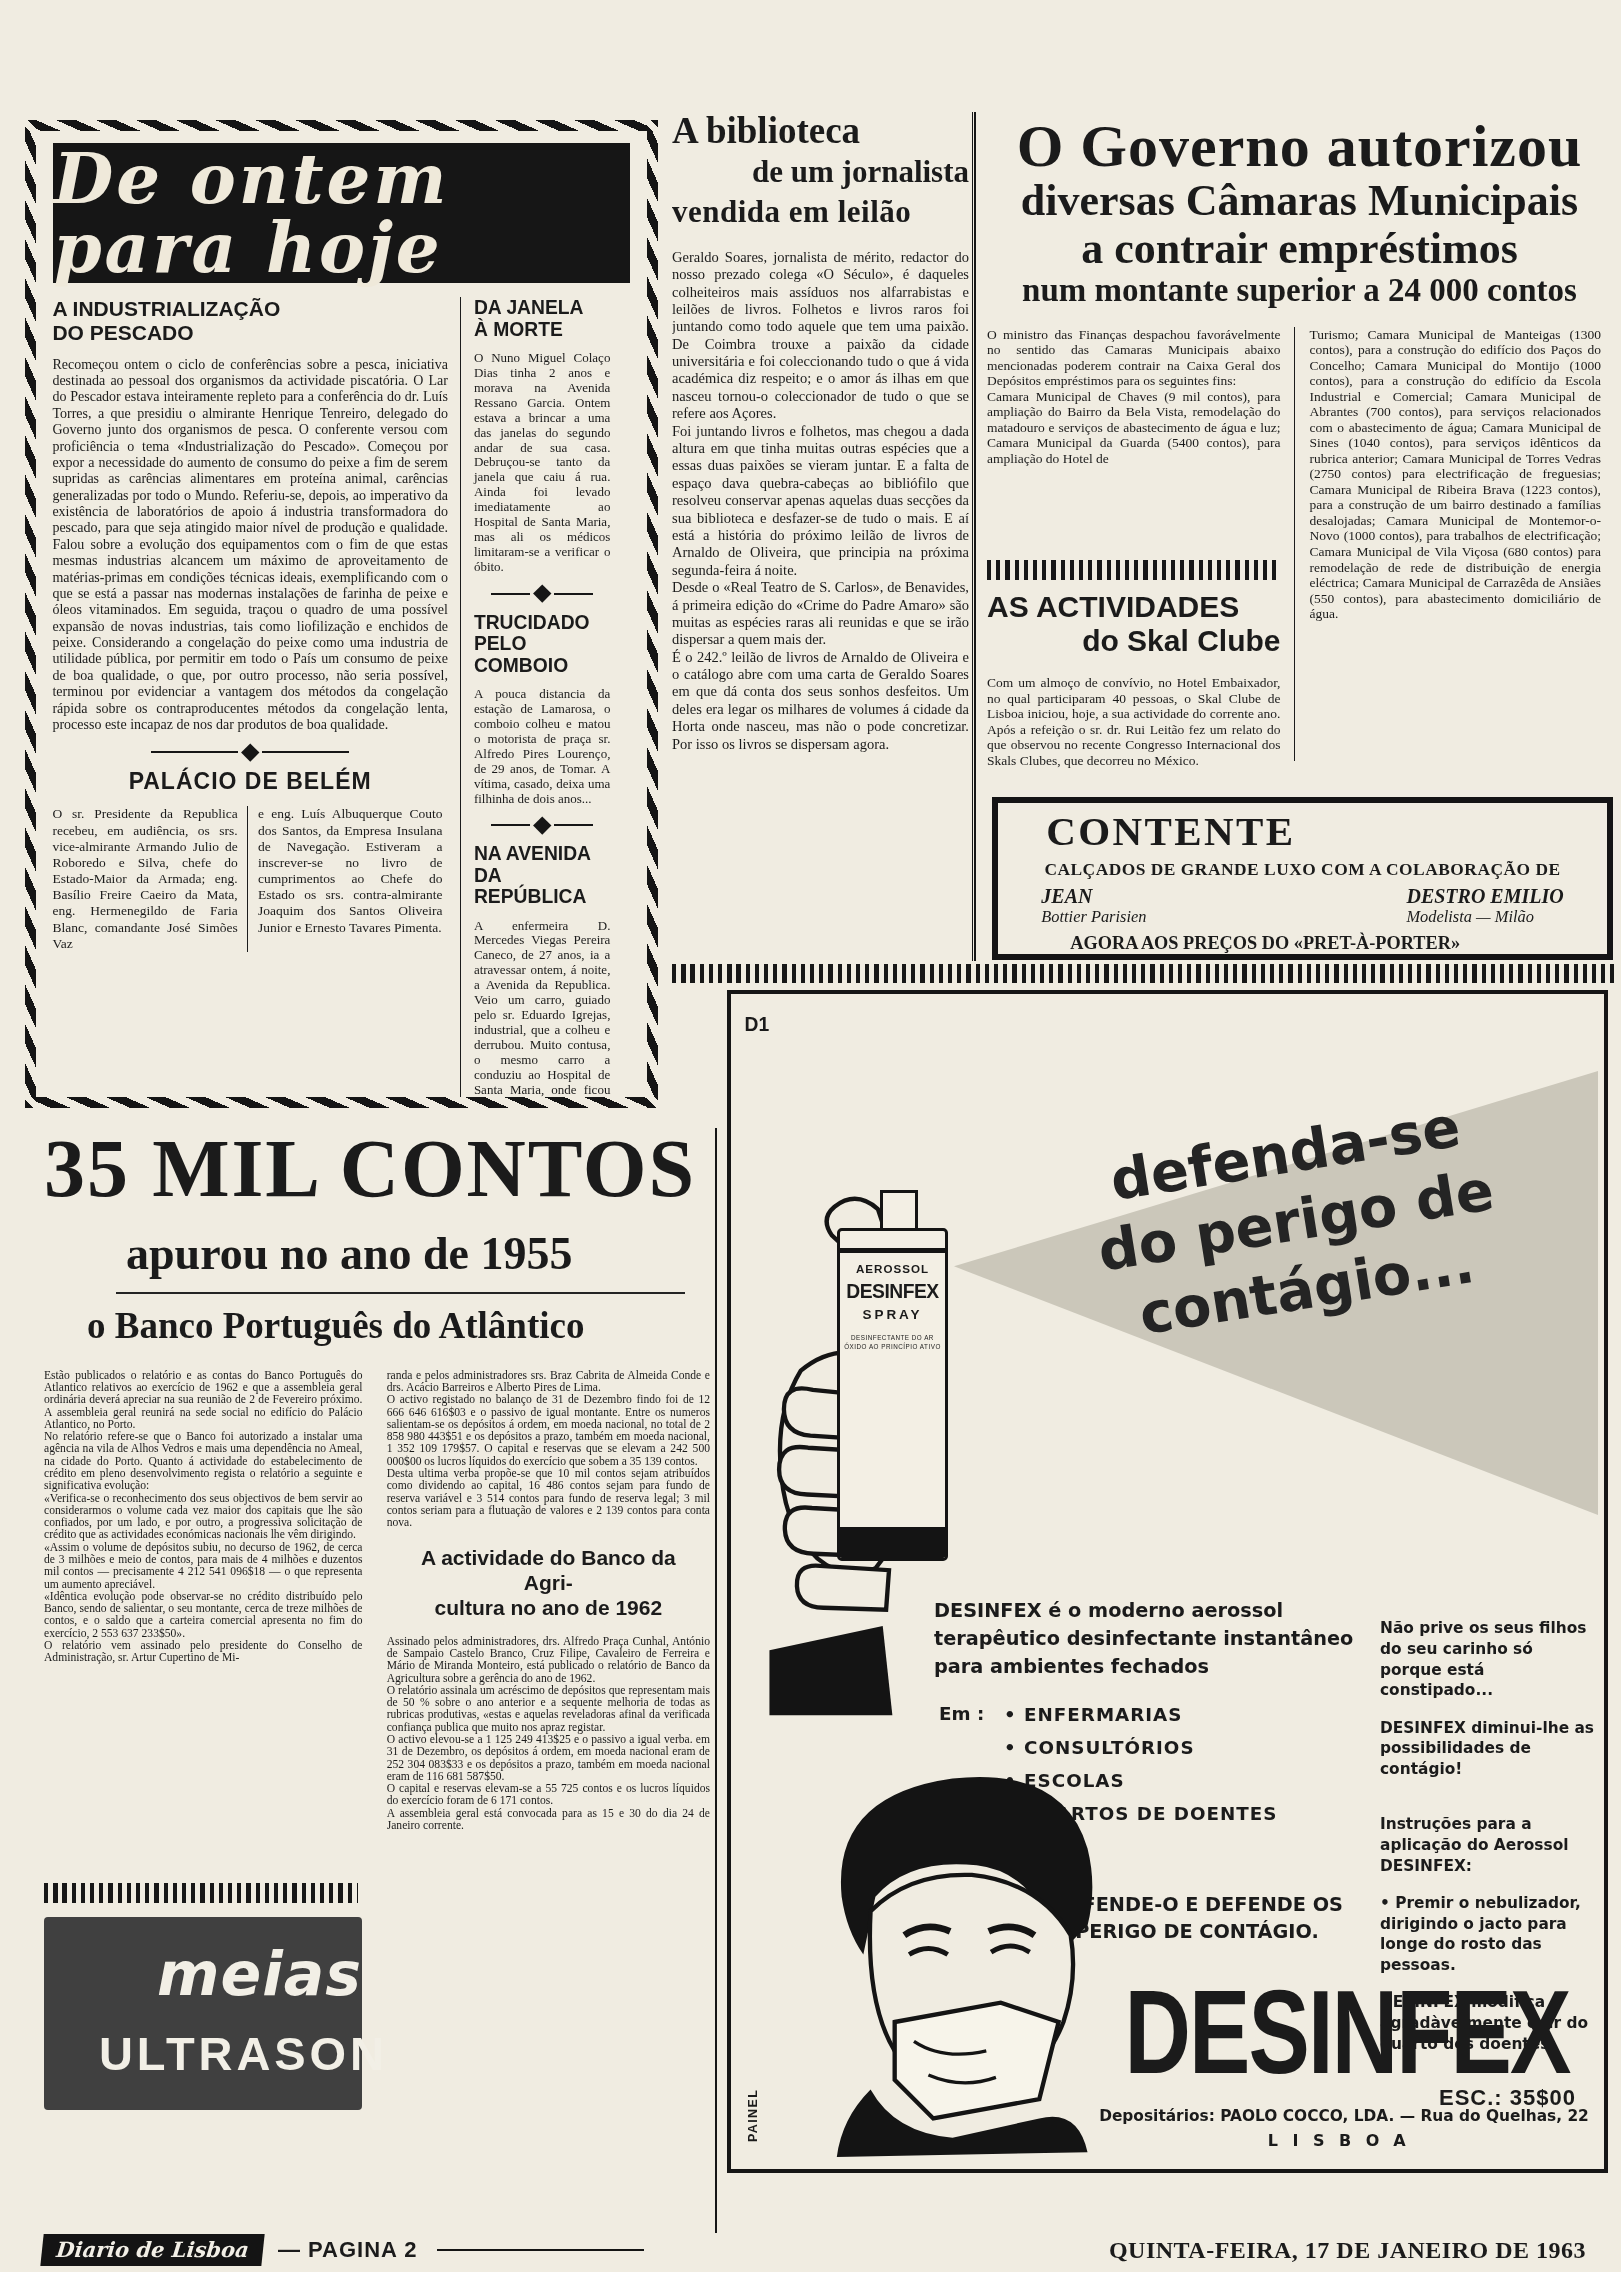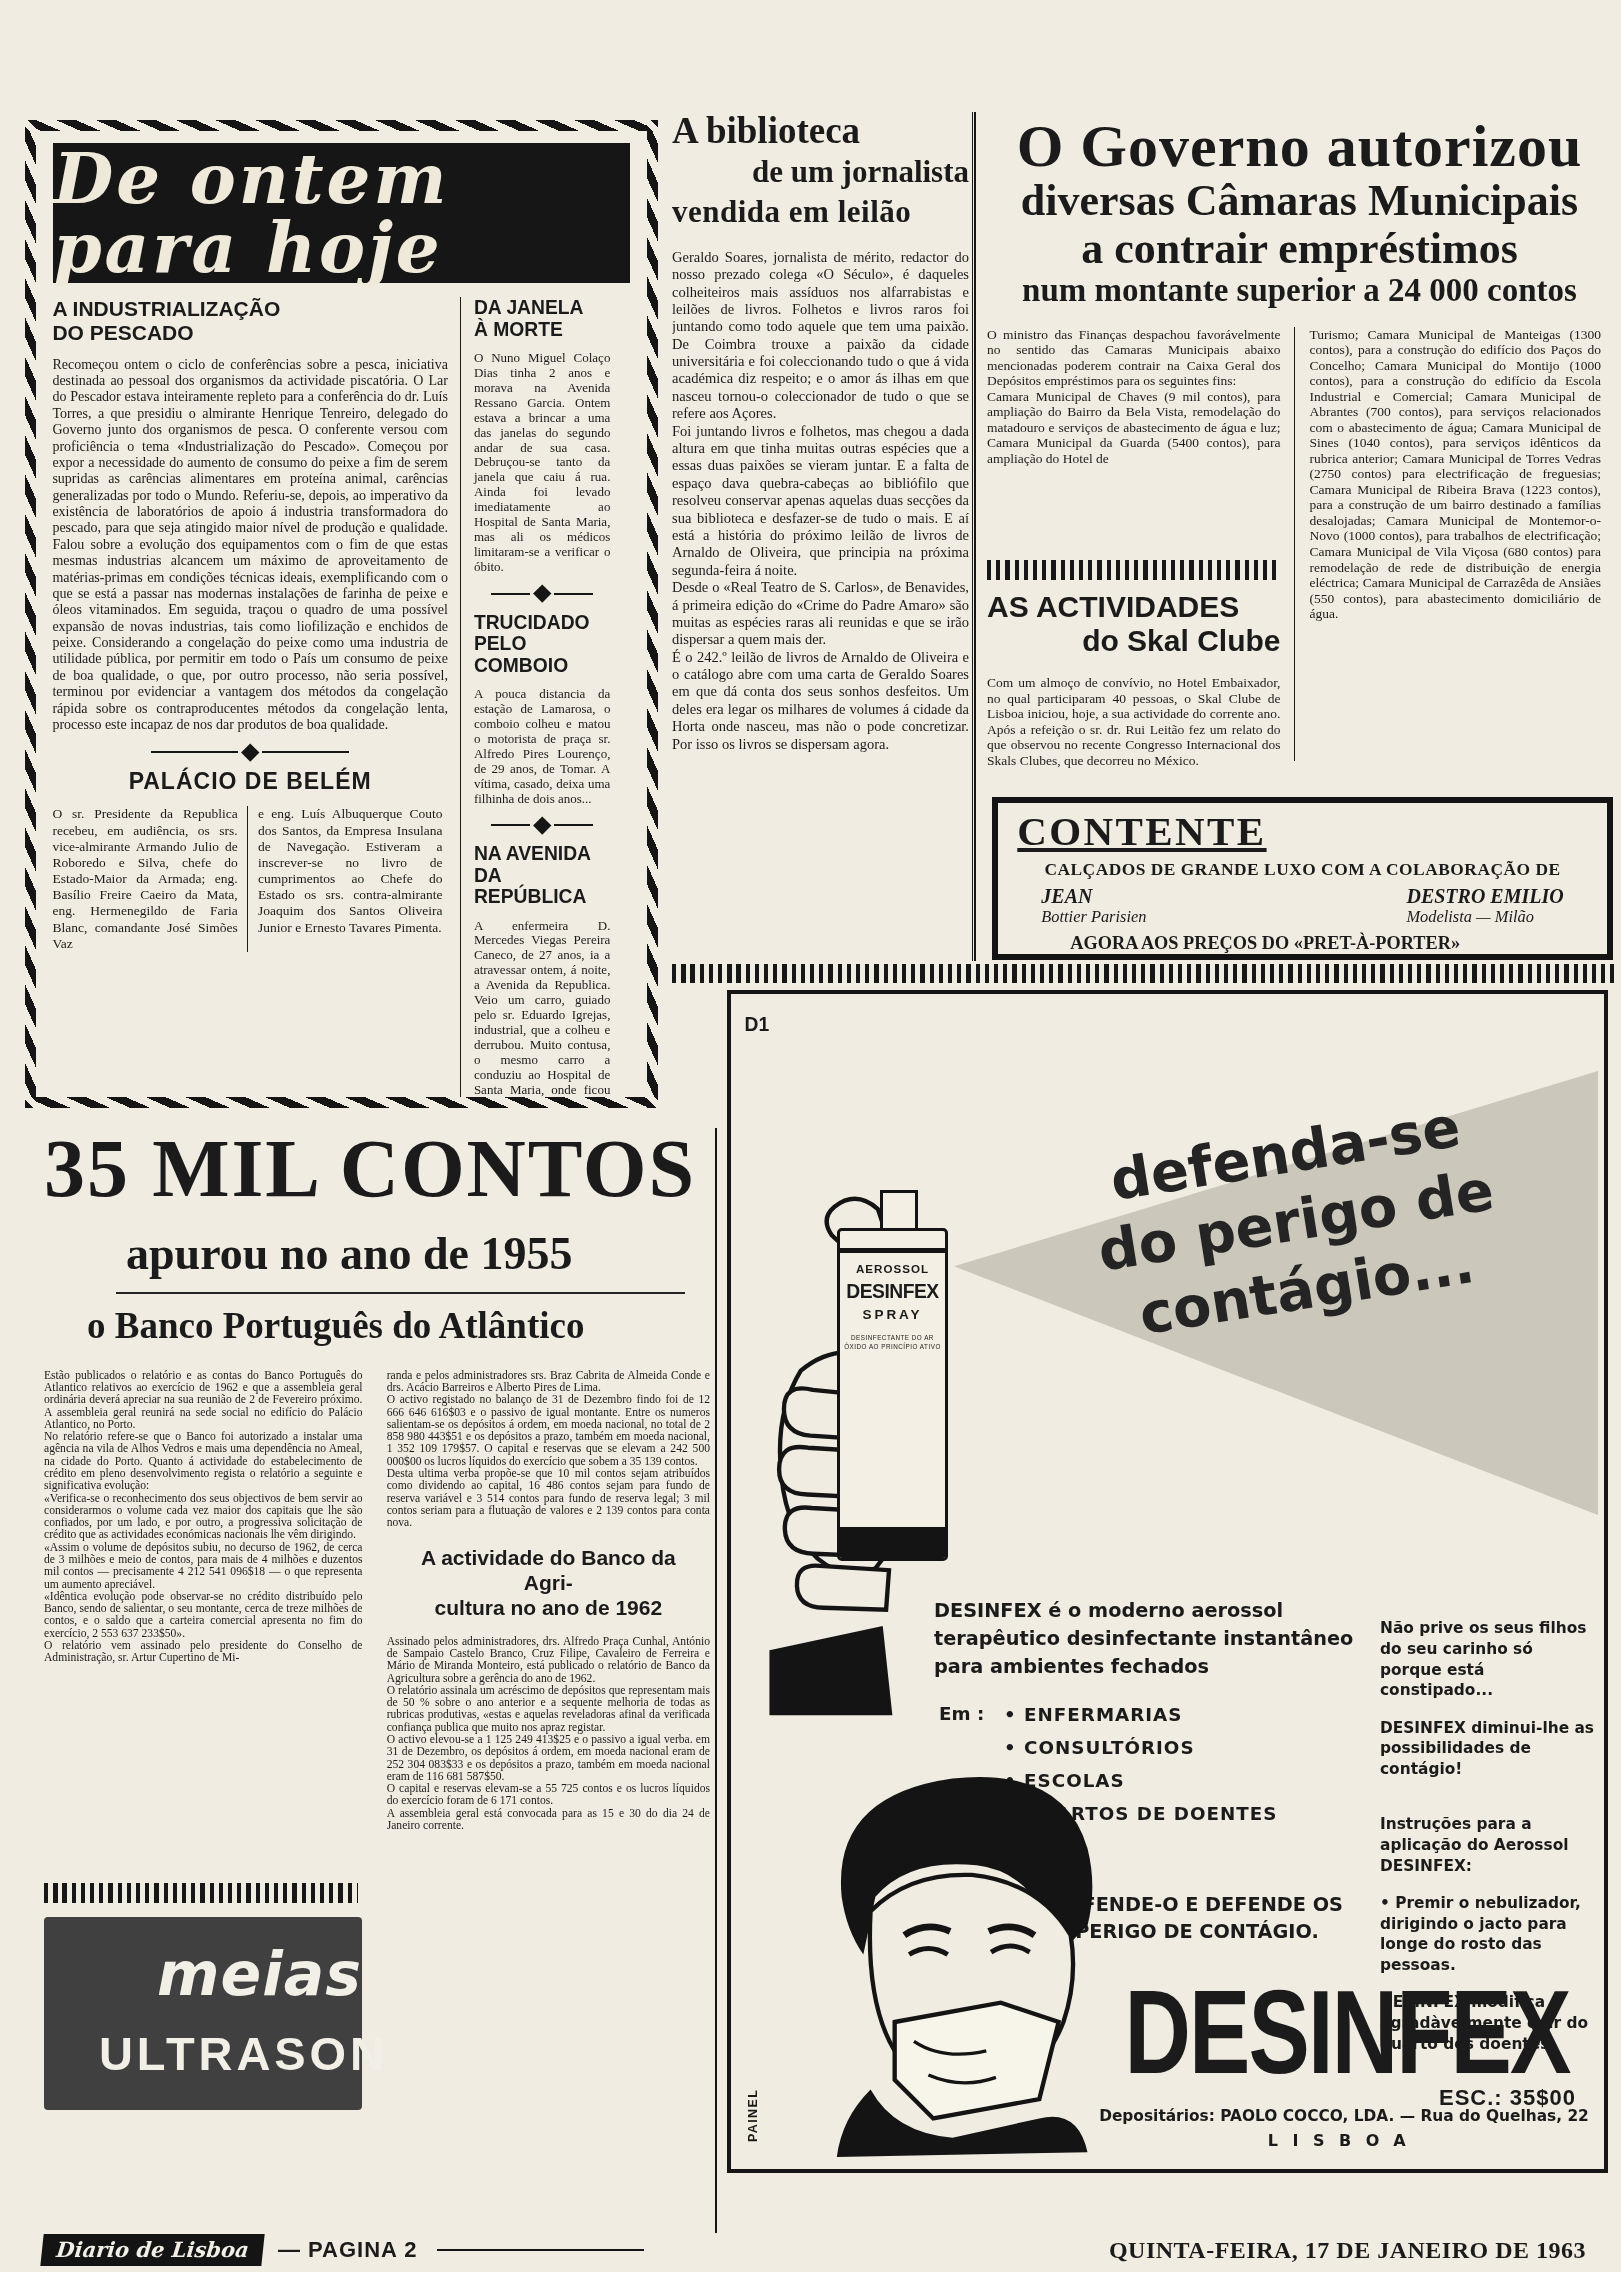--- a/index.html
+++ b/index.html
@@ -55,21 +55,21 @@
   .governo .body{font-size:13.5px;line-height:1.15;}
   .gc-l .gov-body{height:223px;overflow:hidden;}
   .gc-l .hatch{margin:10.6px 0 11.6px;}
   .skal-t1{font:700 30px/1.05 "Liberation Sans",sans-serif;}
   .skal-t2{font:700 30px/1.05 "Liberation Sans",sans-serif;text-align:right;margin-top:1.9px;}
   .skal-body{font-size:14px;line-height:1.16;margin-top:19px;}
 
   
   .contente{position:absolute;left:992px;top:797px;width:621px;height:163px;box-sizing:border-box;
             border:6.8px solid #141414;padding:7.7px 19.3px;overflow:hidden;}
-  .con-title{font:700 41px/1 "Liberation Serif",serif;letter-spacing:2.4px;text-decoration:underline;}
+  .con-title{font:700 41px/1 "Liberation Serif",serif;letter-spacing:2.4px;margin-left:29px;}
   .con-line1{font:700 17.4px/1 "Liberation Serif",serif;margin-top:9.7px;text-align:center;letter-spacing:0.5px;}
   .con-names{display:flex;justify-content:space-between;margin-top:6.8px;padding:0 24px;}
   .con-name{font:italic 700 20px/1.05 "Liberation Serif",serif;}
   .con-sub{font:italic 400 16.4px/1.2 "Liberation Serif",serif;}
   .con-line2{font:700 18.3px/1 "Liberation Serif",serif;margin:7.7px 0 0 53px;}
   .con-addr{font:700 16.4px/1 "Liberation Serif",serif;text-align:right;margin-top:3.9px;}
 
   .hatch-mid{position:absolute;left:672px;top:964px;width:942px;}
 
   

